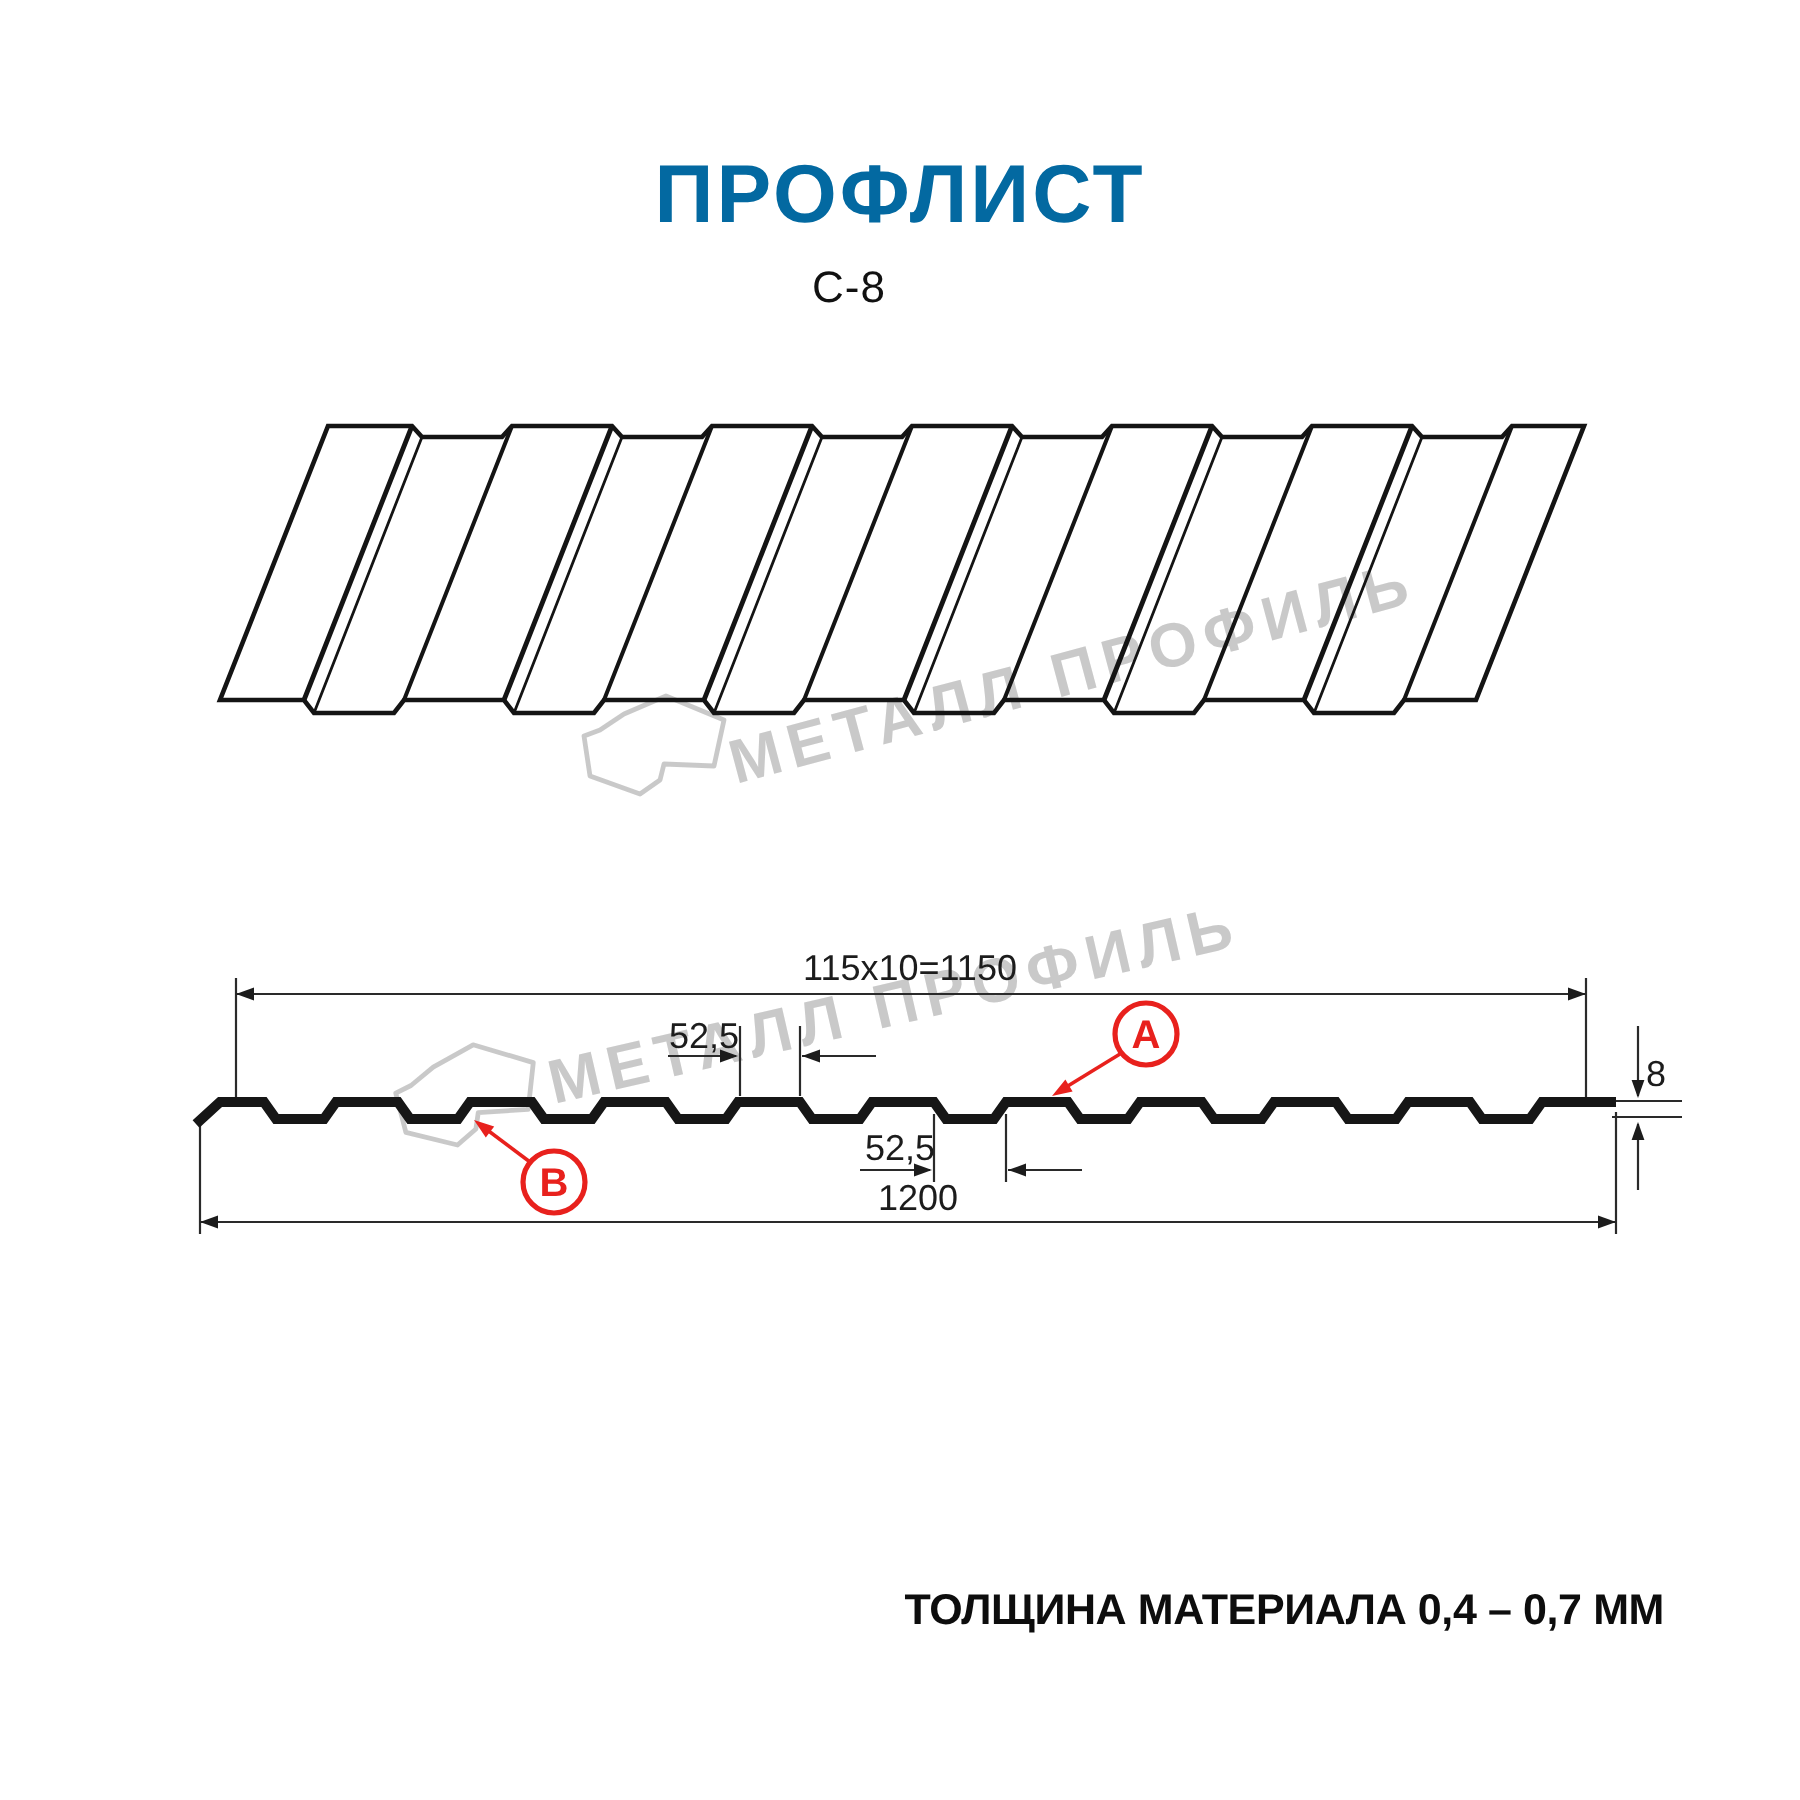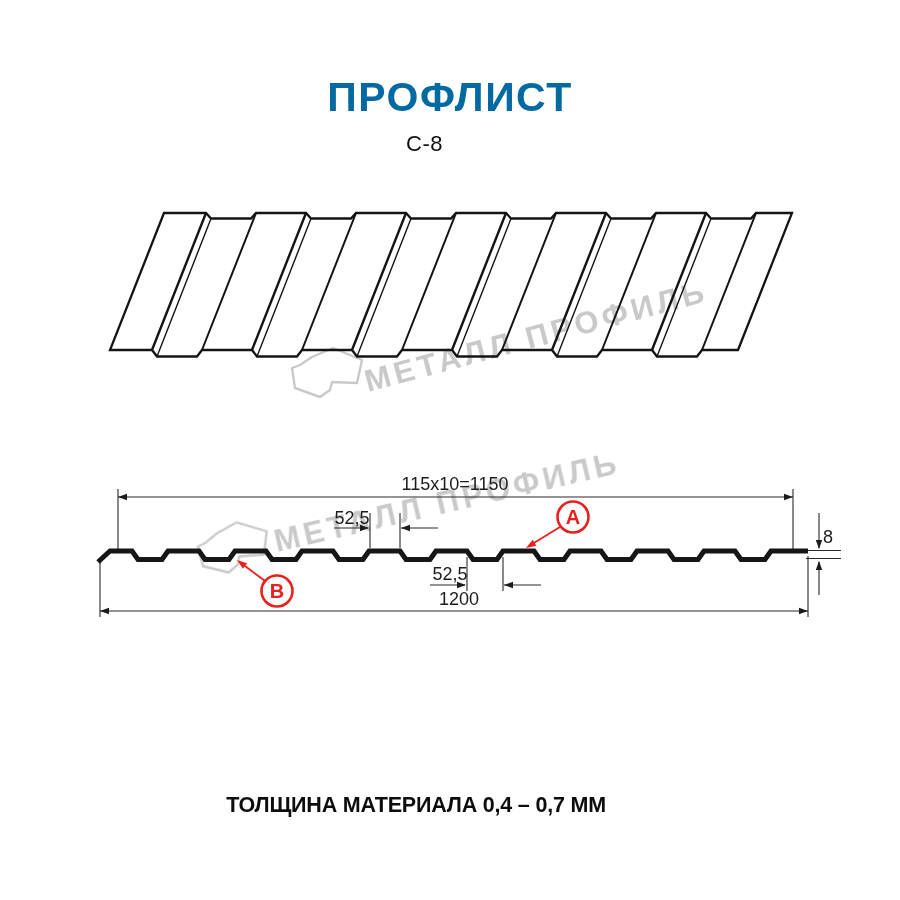--- a/index.html
+++ b/index.html
@@ -9,21 +9,21 @@
   }
   .page-title{
     position:absolute;top:74px;left:0;width:900px;text-align:center;
     font-size:41px;font-weight:bold;letter-spacing:1.5px;color:#0369a1;
   }
   .product-code{
     position:absolute;top:131px;left:0;width:849px;text-align:center;
     font-size:22px;font-weight:normal;color:#111111;letter-spacing:0.5px;
   }
   .footer-note{
-    position:absolute;top:793px;left:0;width:832px;text-align:center;
+    position:absolute;top:793px;left:0;width:832px;text-align:right;
     font-size:21.5px;font-weight:bold;letter-spacing:-0.2px;color:#0d0d0d;
   }
   svg{position:absolute;top:0;left:0;}
   .dim-text{
     font-family:"Liberation Sans",sans-serif;font-size:18px;fill:#1c1c1c;
   }
   .wm-text{
     font-family:"Liberation Sans",sans-serif;font-size:31px;font-weight:bold;
     letter-spacing:4px;
   }

